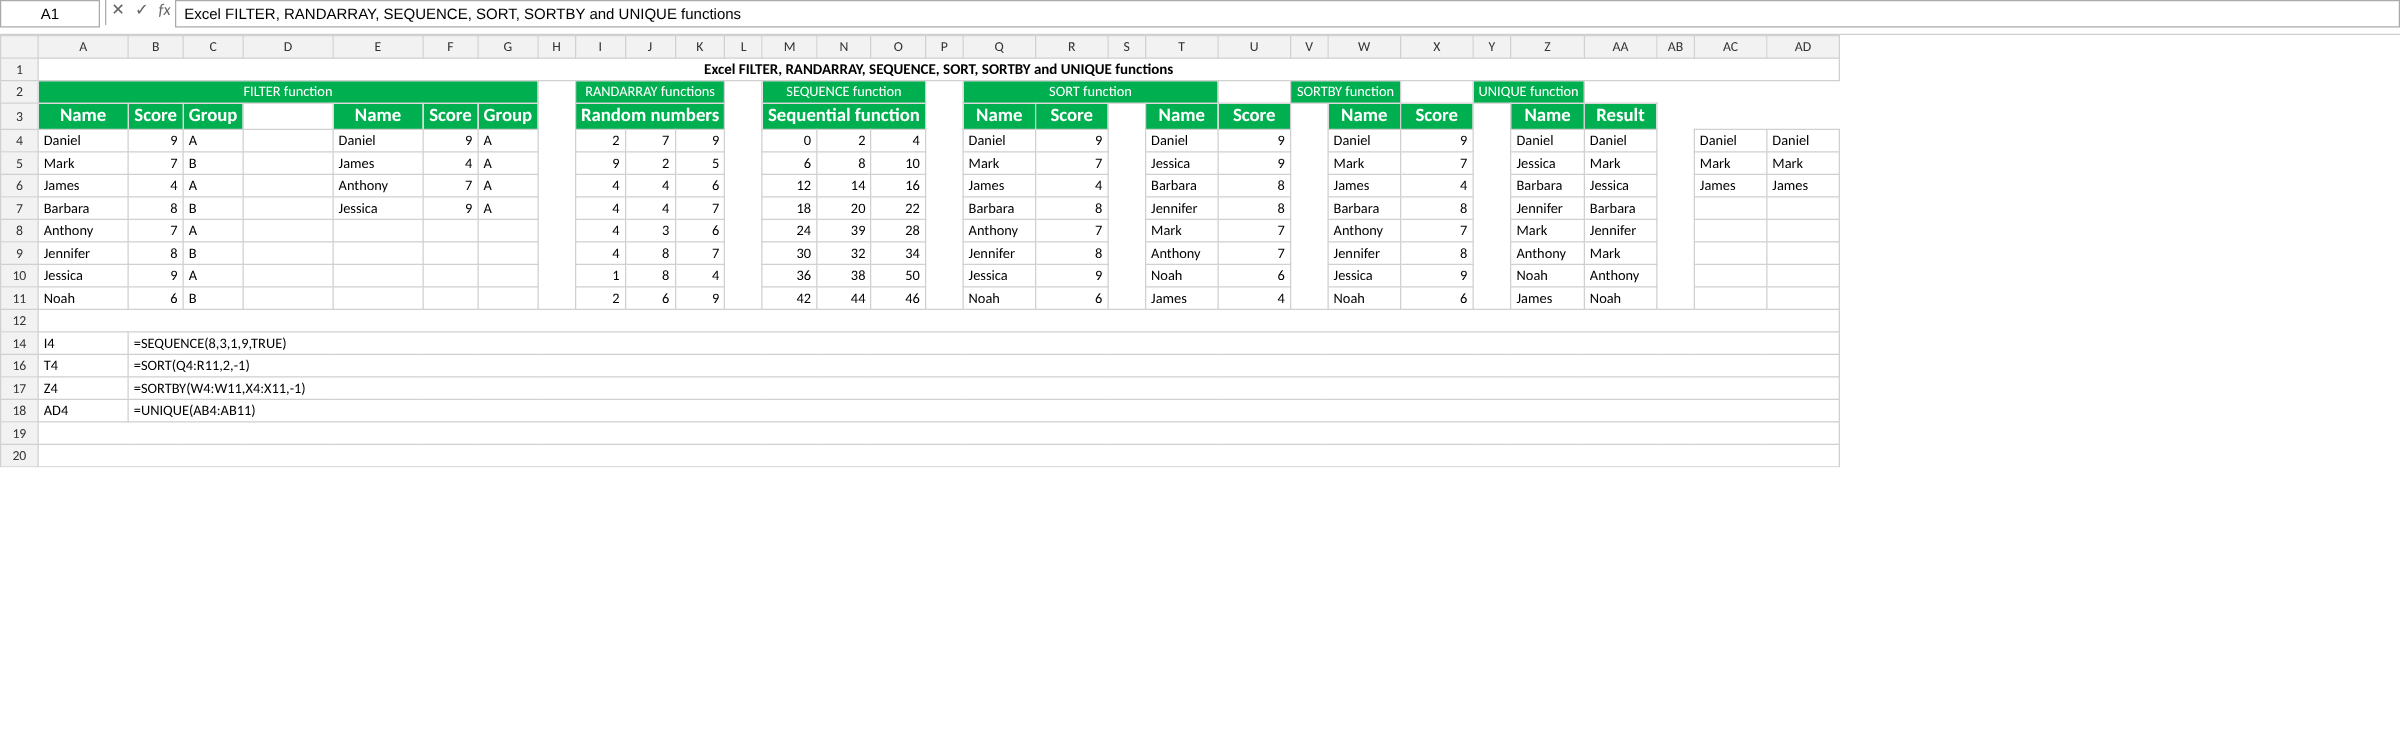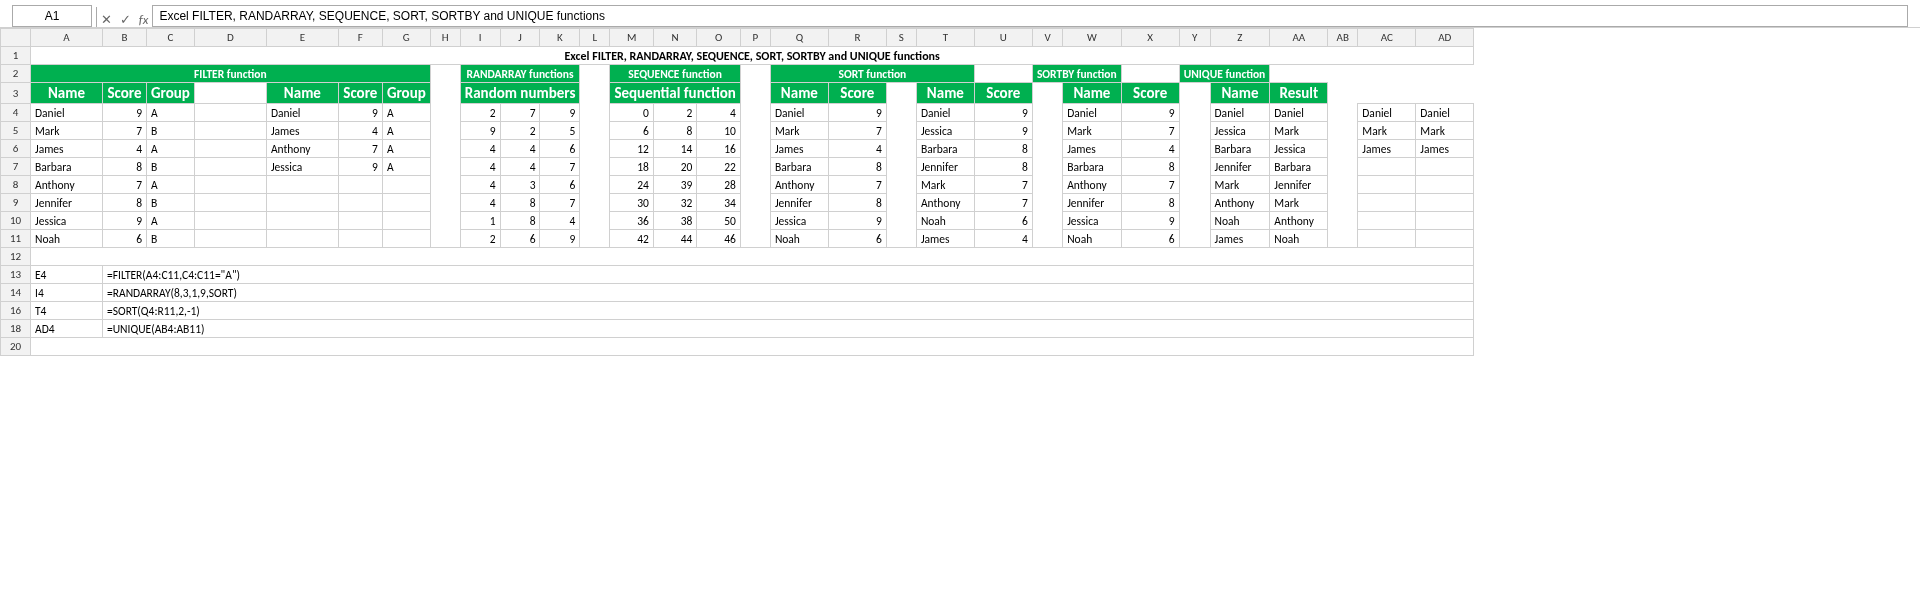--- a/index.html
+++ b/index.html
@@ -1,25 +1,25 @@
 <!DOCTYPE html>
 <html><head>
   <meta charset="utf-8">
   <style>
     * { margin: 0; padding: 0; box-sizing: border-box; }
     body { font-family: Calibri, Arial, sans-serif; font-size: 12px; background: #fff; overflow-x: auto; }
 
     
     .top-bar {
       display: flex;
-      align-items: flex-end;
+      align-items: flex-start;
       height: 28px;
       background: #fff;
       border-bottom: 1px solid #d0d0d0;
-      padding: 0 12px;
+      padding: 0 0;
     }
     .cell-ref {
       width: 80px;
       height: 22px;
       border: 1px solid #aaa;
       font-size: 12px;
       text-align: center;
       padding: 2px 4px;
     }
     .top-bar-sep {
@@ -75,21 +75,21 @@
       text-align: center;
       font-weight: normal;
       color: #333;
       font-size: 11px;
       width: 28px;
     }
     
     .green-header {
       background: #00b050;
       color: #fff;
-      font-weight: bold;
+      font-weight: normal;
       text-align: center;
     }
     .green-sub {
       background: #00b050;
       color: #fff;
       font-weight: bold;
       text-align: center;
       font-size: 15px;
     }
     
@@ -506,46 +506,50 @@
       <td style="background:#fff;border:none;"></td>
       <td></td>
       <td></td>
     </tr>
 
     <tr>
       <td class="row-header">12</td>
       <td colspan="30"></td>
     </tr>
 
-    <tr>
-      <td class="row-header">13</td>
-      <td>E4</td>
-      <td colspan="29" class="formula">=FILTER(A4:C11,C4:C11="A")</td>
-    </tr>
 
     <tr>
       <td class="row-header">14</td>
       <td>I4</td>
-      <td colspan="29" class="formula">=RANDARRAY(8,3,1,9,SORT)</td>
+      <td colspan="29" class="formula">=SEQUENCE(8,3,1,9,TRUE)</td>
     </tr>
 
 
     <tr>
       <td class="row-header">16</td>
       <td>T4</td>
       <td colspan="29" class="formula">=SORT(Q4:R11,2,-1)</td>
     </tr>
 
+    <tr>
+      <td class="row-header">17</td>
+      <td>Z4</td>
+      <td colspan="29" class="formula">=SORTBY(W4:W11,X4:X11,-1)</td>
+    </tr>
 
     <tr>
       <td class="row-header">18</td>
       <td>AD4</td>
       <td colspan="29" class="formula">=UNIQUE(AB4:AB11)</td>
     </tr>
 
+    <tr>
+      <td class="row-header">19</td>
+      <td colspan="30"></td>
+    </tr>
 
     <tr>
       <td class="row-header">20</td>
       <td colspan="30"></td>
     </tr>
 
   </tbody>
 </table>
 </div>
 

